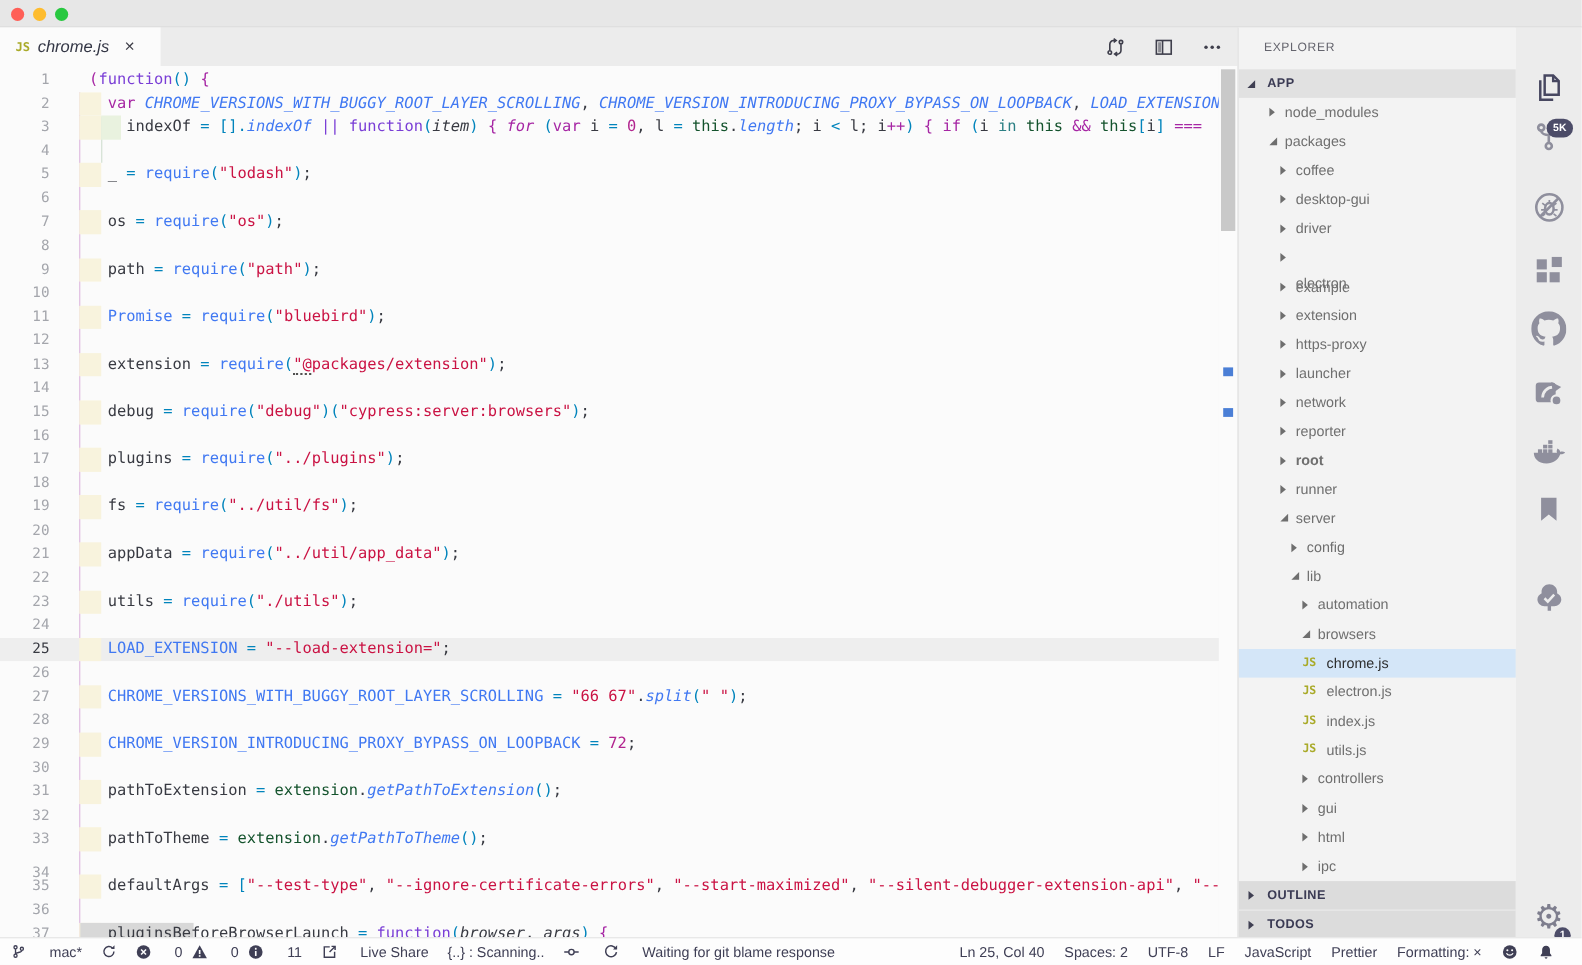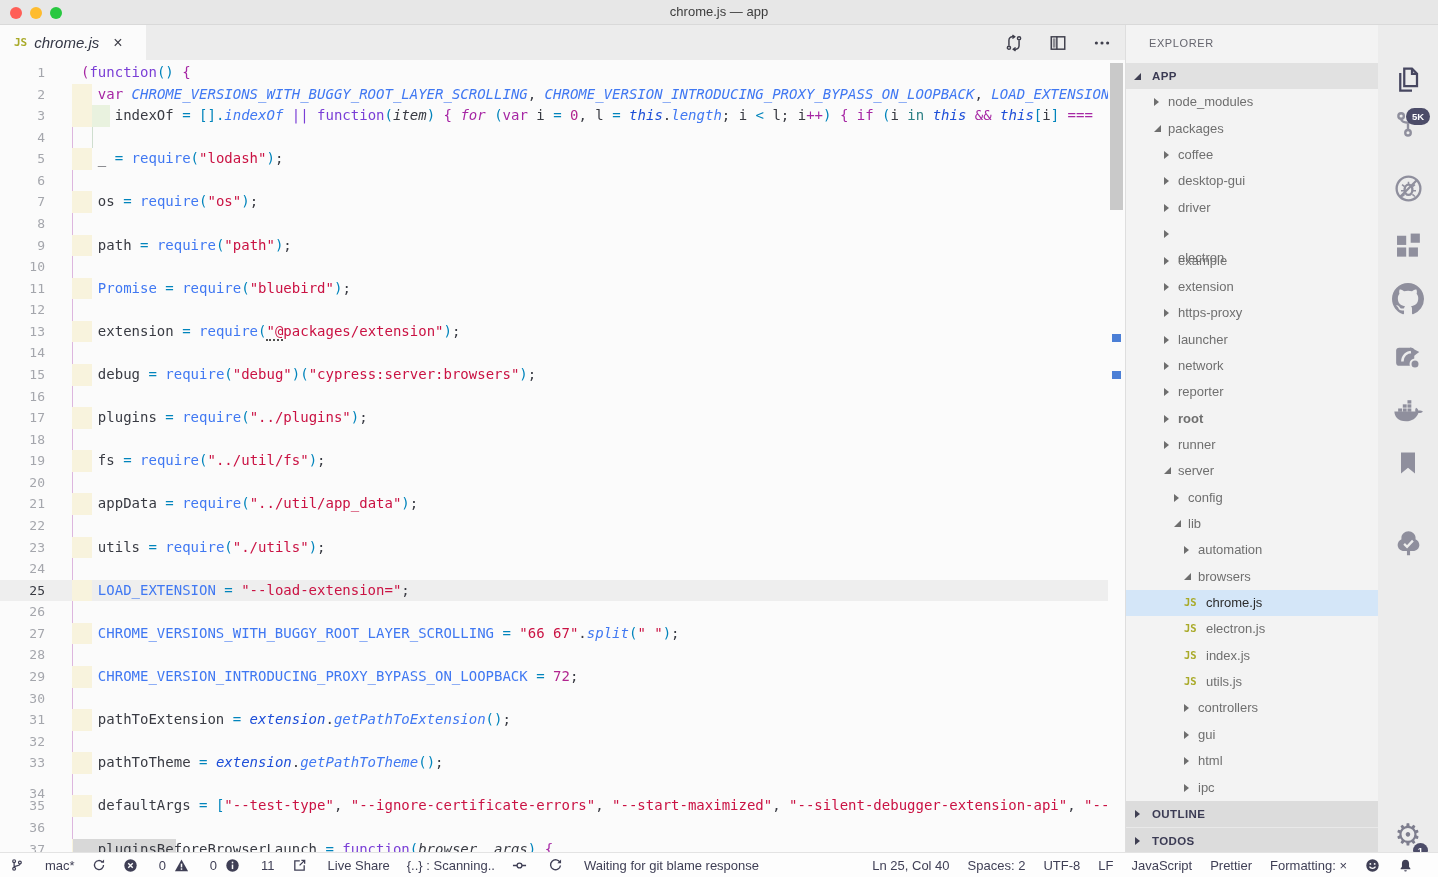--- a/index.html
+++ b/index.html
@@ -31,21 +31,21 @@
   .code-row.cur { background:#eeeeee; }
   .gut { position:absolute; left:0; top:0; width:45px; height:21.6px; text-align:right; font-family:"DejaVu Sans Mono", monospace; font-size:13px; line-height:21.6px; color:#a4a6ac; }
   .cur .gut { color:#383a42; }
   .ib1 { position:absolute; left:72px; top:0; width:20px; height:21.6px; background:#f8f3dd; }
   .ib2 { position:absolute; left:92px; top:0; width:18px; height:21.6px; background:#e9f2df; }
   .whl { position:absolute; left:73px; top:0; width:103px; height:21.6px; background:#d8d8d8; }
   .ct { position:absolute; left:81px; top:0; white-space:pre; font-family:"DejaVu Sans Mono", monospace; font-size:14px; line-height:21.6px; }
   .tk-p{color:#383a42} .tk-pi{color:#383a42;font-style:italic}
   .tk-k{color:#a626a4} .tk-ki{color:#a626a4;font-style:italic}
   .tk-v{color:#7a3ed6} .tk-b{color:#4078f2} .tk-bi{color:#4078f2;font-style:italic}
-  .tk-t{color:#2b7f84} .tk-ti{color:#1d4ed8;font-style:italic}
+  .tk-t{color:#2b7f84} .tk-ti{color:#14532d;}
   .tk-o{color:#0184bc} .tk-s{color:#ca1243}
   .tk-su{color:#ca1243;border-bottom:2px dotted #50504f}
   .tk-n{color:#b2258f}
   #scrollstrip { position:absolute; left:1108px; top:0; width:17px; height:792px; background:#fbfbfb; }
   #scroll-thumb { position:absolute; left:2px; width:13px; background:#c9c9c9; }
   .ov-marker { position:absolute; left:4px; width:9px; height:8px; background:#4b7fd6; }
 
   
   #sidebar { position:absolute; left:1125px; top:25px; width:253px; height:827px; background:#f3f3f3; border-left:1px solid #dedede; overflow:hidden; }
   #explorer-title { position:absolute; left:23px; top:12px; font-size:11px; letter-spacing:.6px; color:#65656e; }
@@ -83,21 +83,20 @@
   .st-item svg { display:block; }
   .st-group { display:flex; align-items:center; gap:8px; }
 </style>
 </head>
 <body>
 
 <div id="titlebar">
   <span class="tl" id="tl-close"></span>
   <span class="tl" id="tl-min"></span>
   <span class="tl" id="tl-max"></span>
-  <div id="window-title">chrome.js — app</div>
 </div>
 
 <div id="tabstrip">
   <div id="tab-active">
     <span class="js-badge">JS</span>
     <span id="tab-label">chrome.js</span>
     <span id="tab-close">×</span>
   </div>
   <div id="editor-actions">
     <span class="ea">

